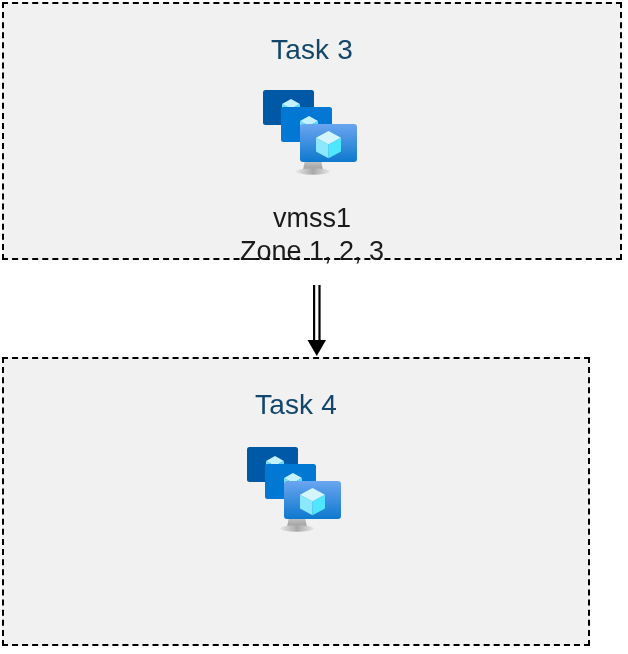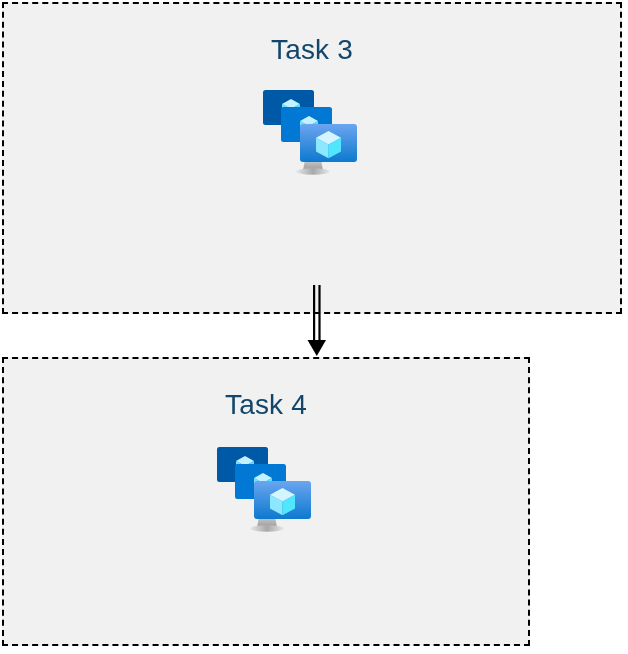--- a/index.html
+++ b/index.html
@@ -29,26 +29,26 @@
     border: 2px dashed #000000;
     box-sizing: border-box;
     display: flex;
     flex-direction: column;
     align-items: center;
   }
   #box-task3 {
     left: 2px;
     top: 2px;
     width: 620px;
-    height: 312px;
+    height: 258px;
   }
   #box-task4 {
     left: 2px;
     top: 357px;
-    width: 528px;
+    width: 588px;
     height: 289px;
   }
 
   .task-title {
     color: #12476b;
     font-size: 28px;
     line-height: 1;
     letter-spacing: 0.2px;
     text-align: center;
     width: 100%;
@@ -136,20 +136,22 @@
 
         <rect x="40" y="38" width="57" height="38" rx="3" fill="url(#frontGrad3)"></rect>
         <g transform="translate(55,45)">
           <path d="M13.5 0 L26 6.8 L13.5 13.6 L1 6.8 Z" fill="#D2F5FF"></path>
           <path d="M1 6.8 L13.5 13.6 L13.5 27.2 L1 20.4 Z" fill="#8BE8FF"></path>
           <path d="M26 6.8 L13.5 13.6 L13.5 27.2 L26 20.4 Z" fill="#50E6FF"></path>
         </g>
       </svg>
     </div>
 
+    <div class="caption">vmss1
+Zone 1, 2, 3</div>
   </div>
 
   <div class="connector">
     <svg width="34" height="76" viewBox="0 0 34 76" xmlns="http://www.w3.org/2000/svg">
 
       <rect x="13" y="0" width="2.2" height="56" fill="#000000"></rect>
       <rect x="18.4" y="0" width="2.2" height="56" fill="#000000"></rect>
 
       <path d="M7.5 55 L26 55 L16.8 71 Z" fill="#000000"></path>
     </svg>

